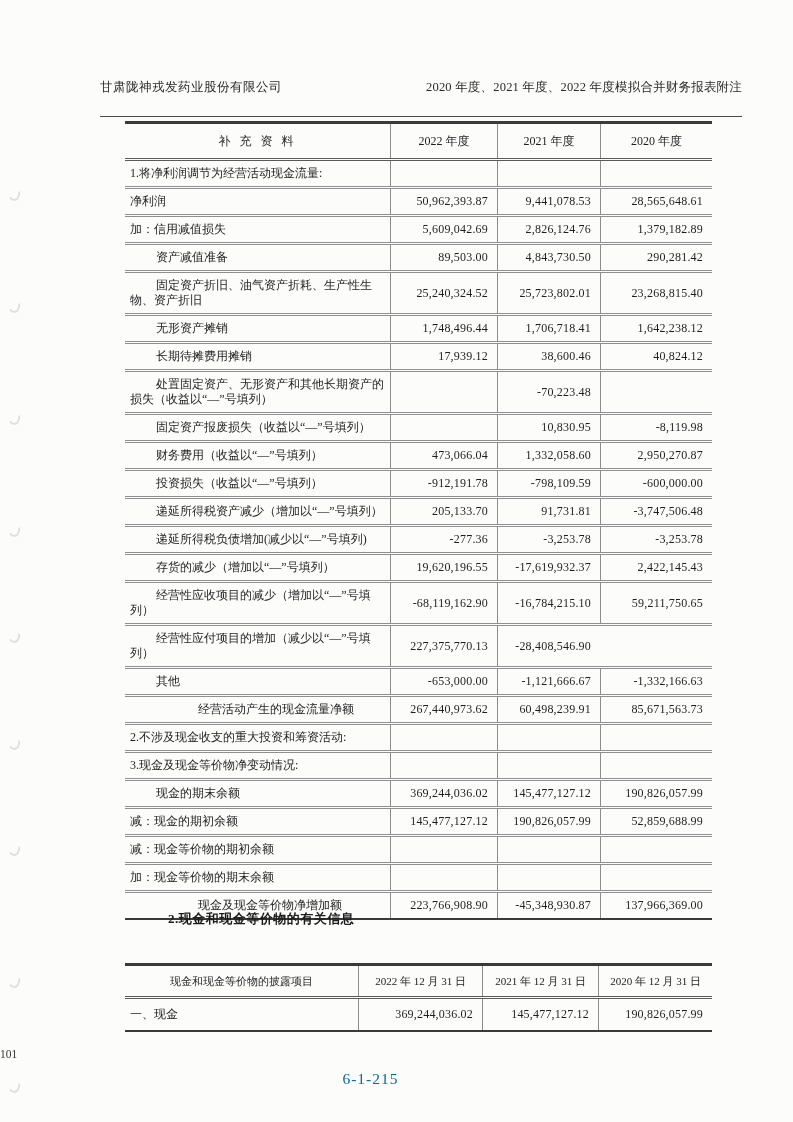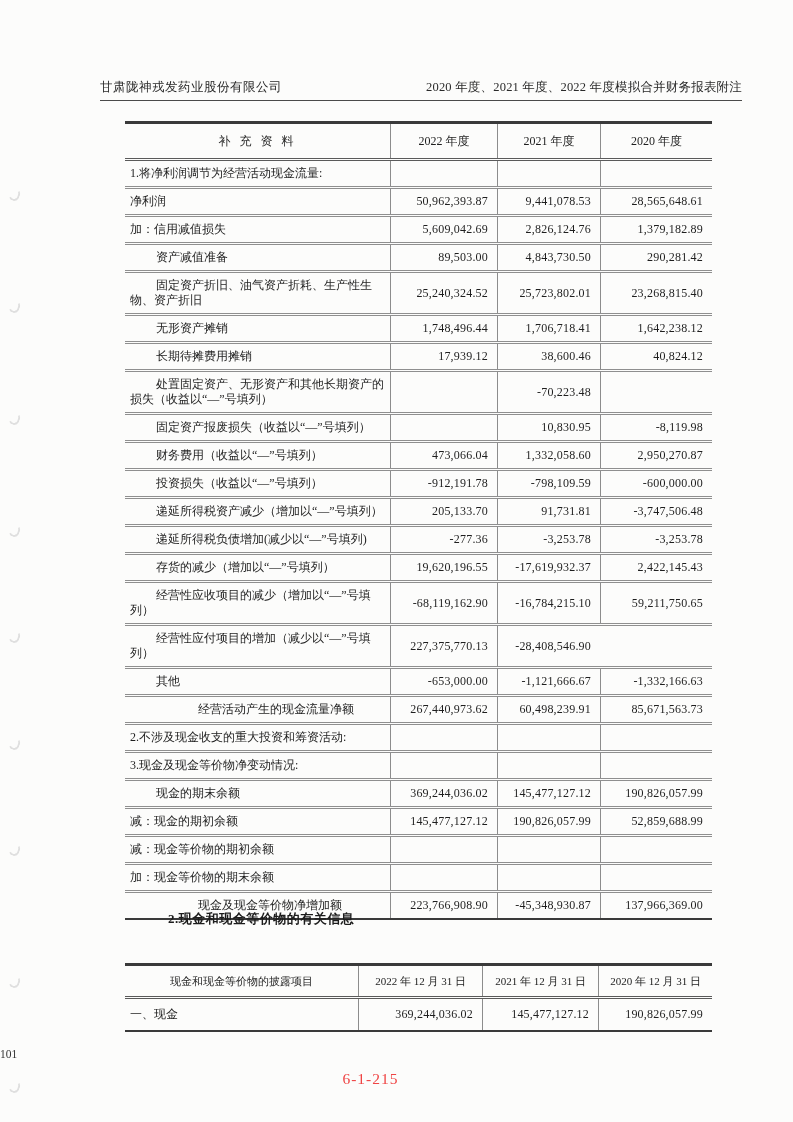--- a/index.html
+++ b/index.html
@@ -31,21 +31,21 @@
   }
   
   .doc-header {
     position: absolute;
     top: 79px;
     left: 100px;
     width: 642px;
     display: flex;
     justify-content: space-between;
     align-items: flex-end;
-    padding-bottom: 4px;
+    padding-bottom: 20px;
     border-bottom: 1.5px solid #4a4a4a;
     font-size: 12.5px;
     color: #2a2a2a;
   }
   .doc-header .hl { letter-spacing: .5px; }
   .doc-header .hr { letter-spacing: .2px; }
 
   
   .fin-table {
     position: absolute;
@@ -128,21 +128,21 @@
     color: #333;
   }
   .footer-doc {
     position: absolute;
     top: 1070px;
     left: 0;
     width: 741px;
     text-align: center;
     font-size: 15.5px;
     letter-spacing: 1px;
-    color: #ef4444;
+    color: #0369a1;
   }
 </style>
 </head>
 <body>
 
 <div class="page">
 
   <div class="bm" style="top:188px"></div>
   <div class="bm" style="top:300px"></div>
   <div class="bm" style="top:412px"></div>

